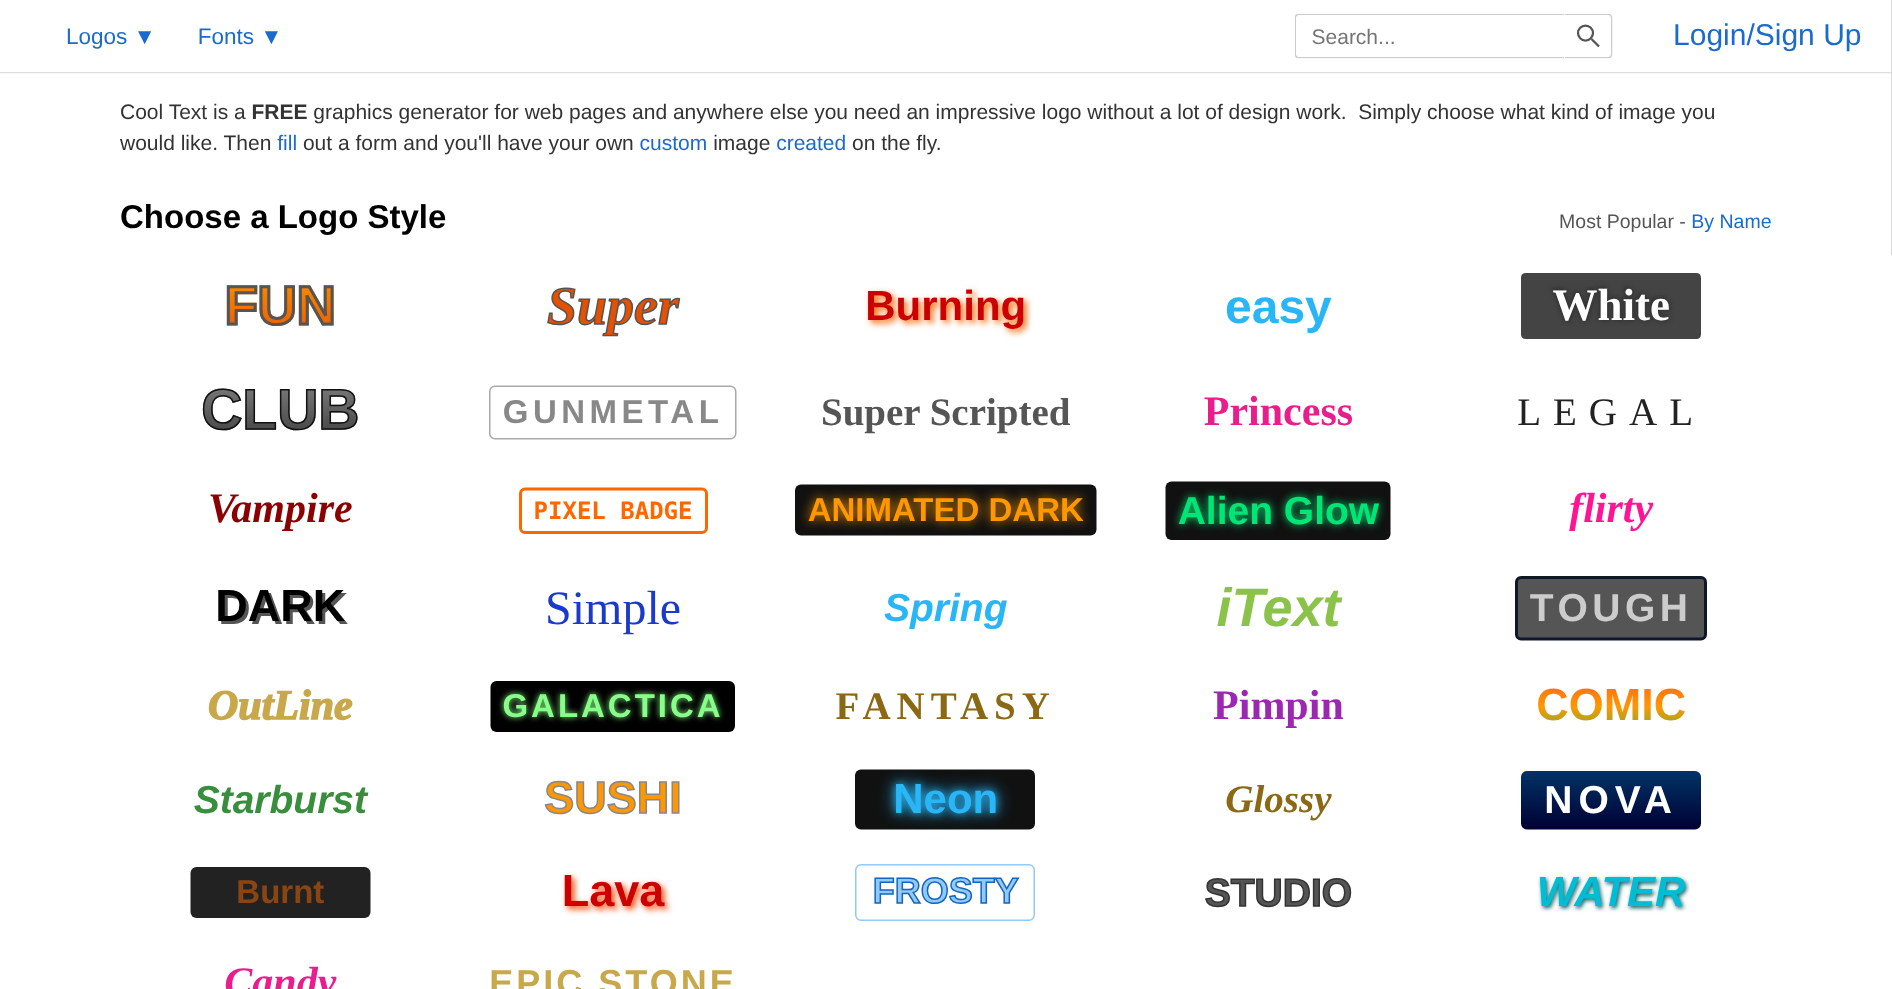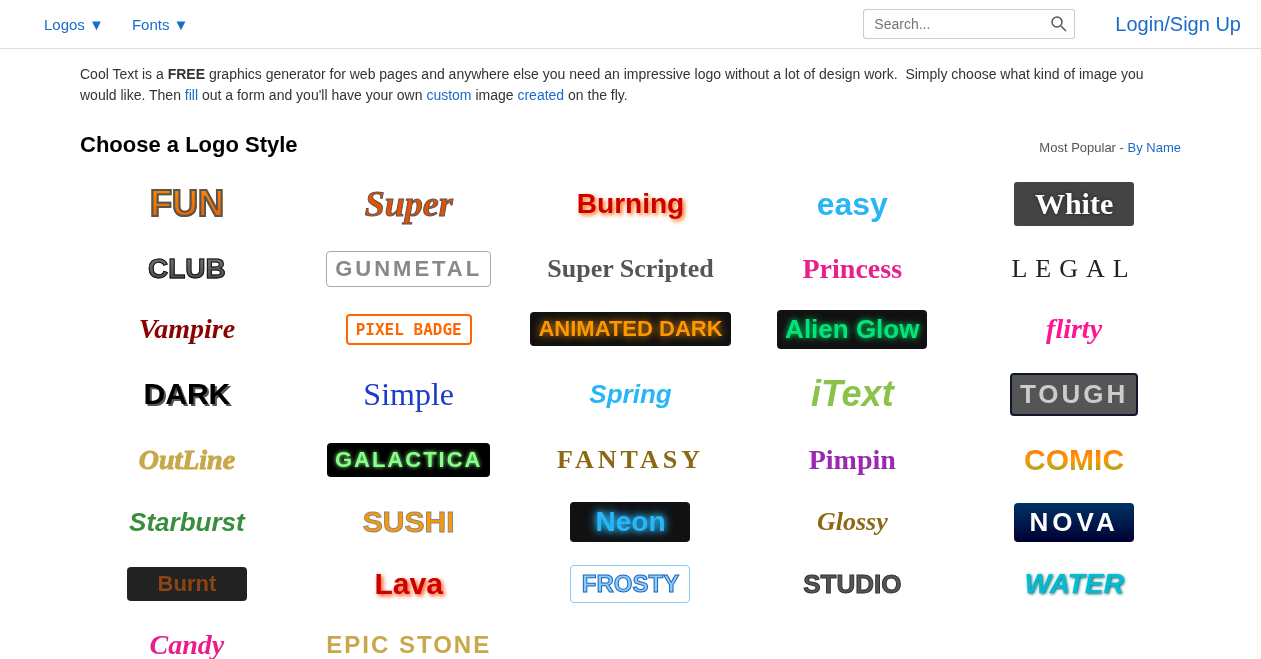--- a/index.html
+++ b/index.html
@@ -214,21 +214,21 @@
       font-size: 30px;
       color: #fff;
       text-shadow: 1px 1px 3px #333, -1px -1px 3px #333;
       background: #444;
       padding: 5px 12px;
       border-radius: 3px;
     }
 
     .badge-club {
       font-family: Impact, sans-serif;
-      font-size: 28px;
+      font-size: 38px;
       color: #222;
       background: linear-gradient(180deg, #888 0%, #333 100%);
       -webkit-background-clip: text;
       -webkit-text-fill-color: transparent;
       background-clip: text;
       -webkit-text-stroke: 1px #111;
     }
 
     .badge-gunmetal {
       font-family: Arial, sans-serif;

